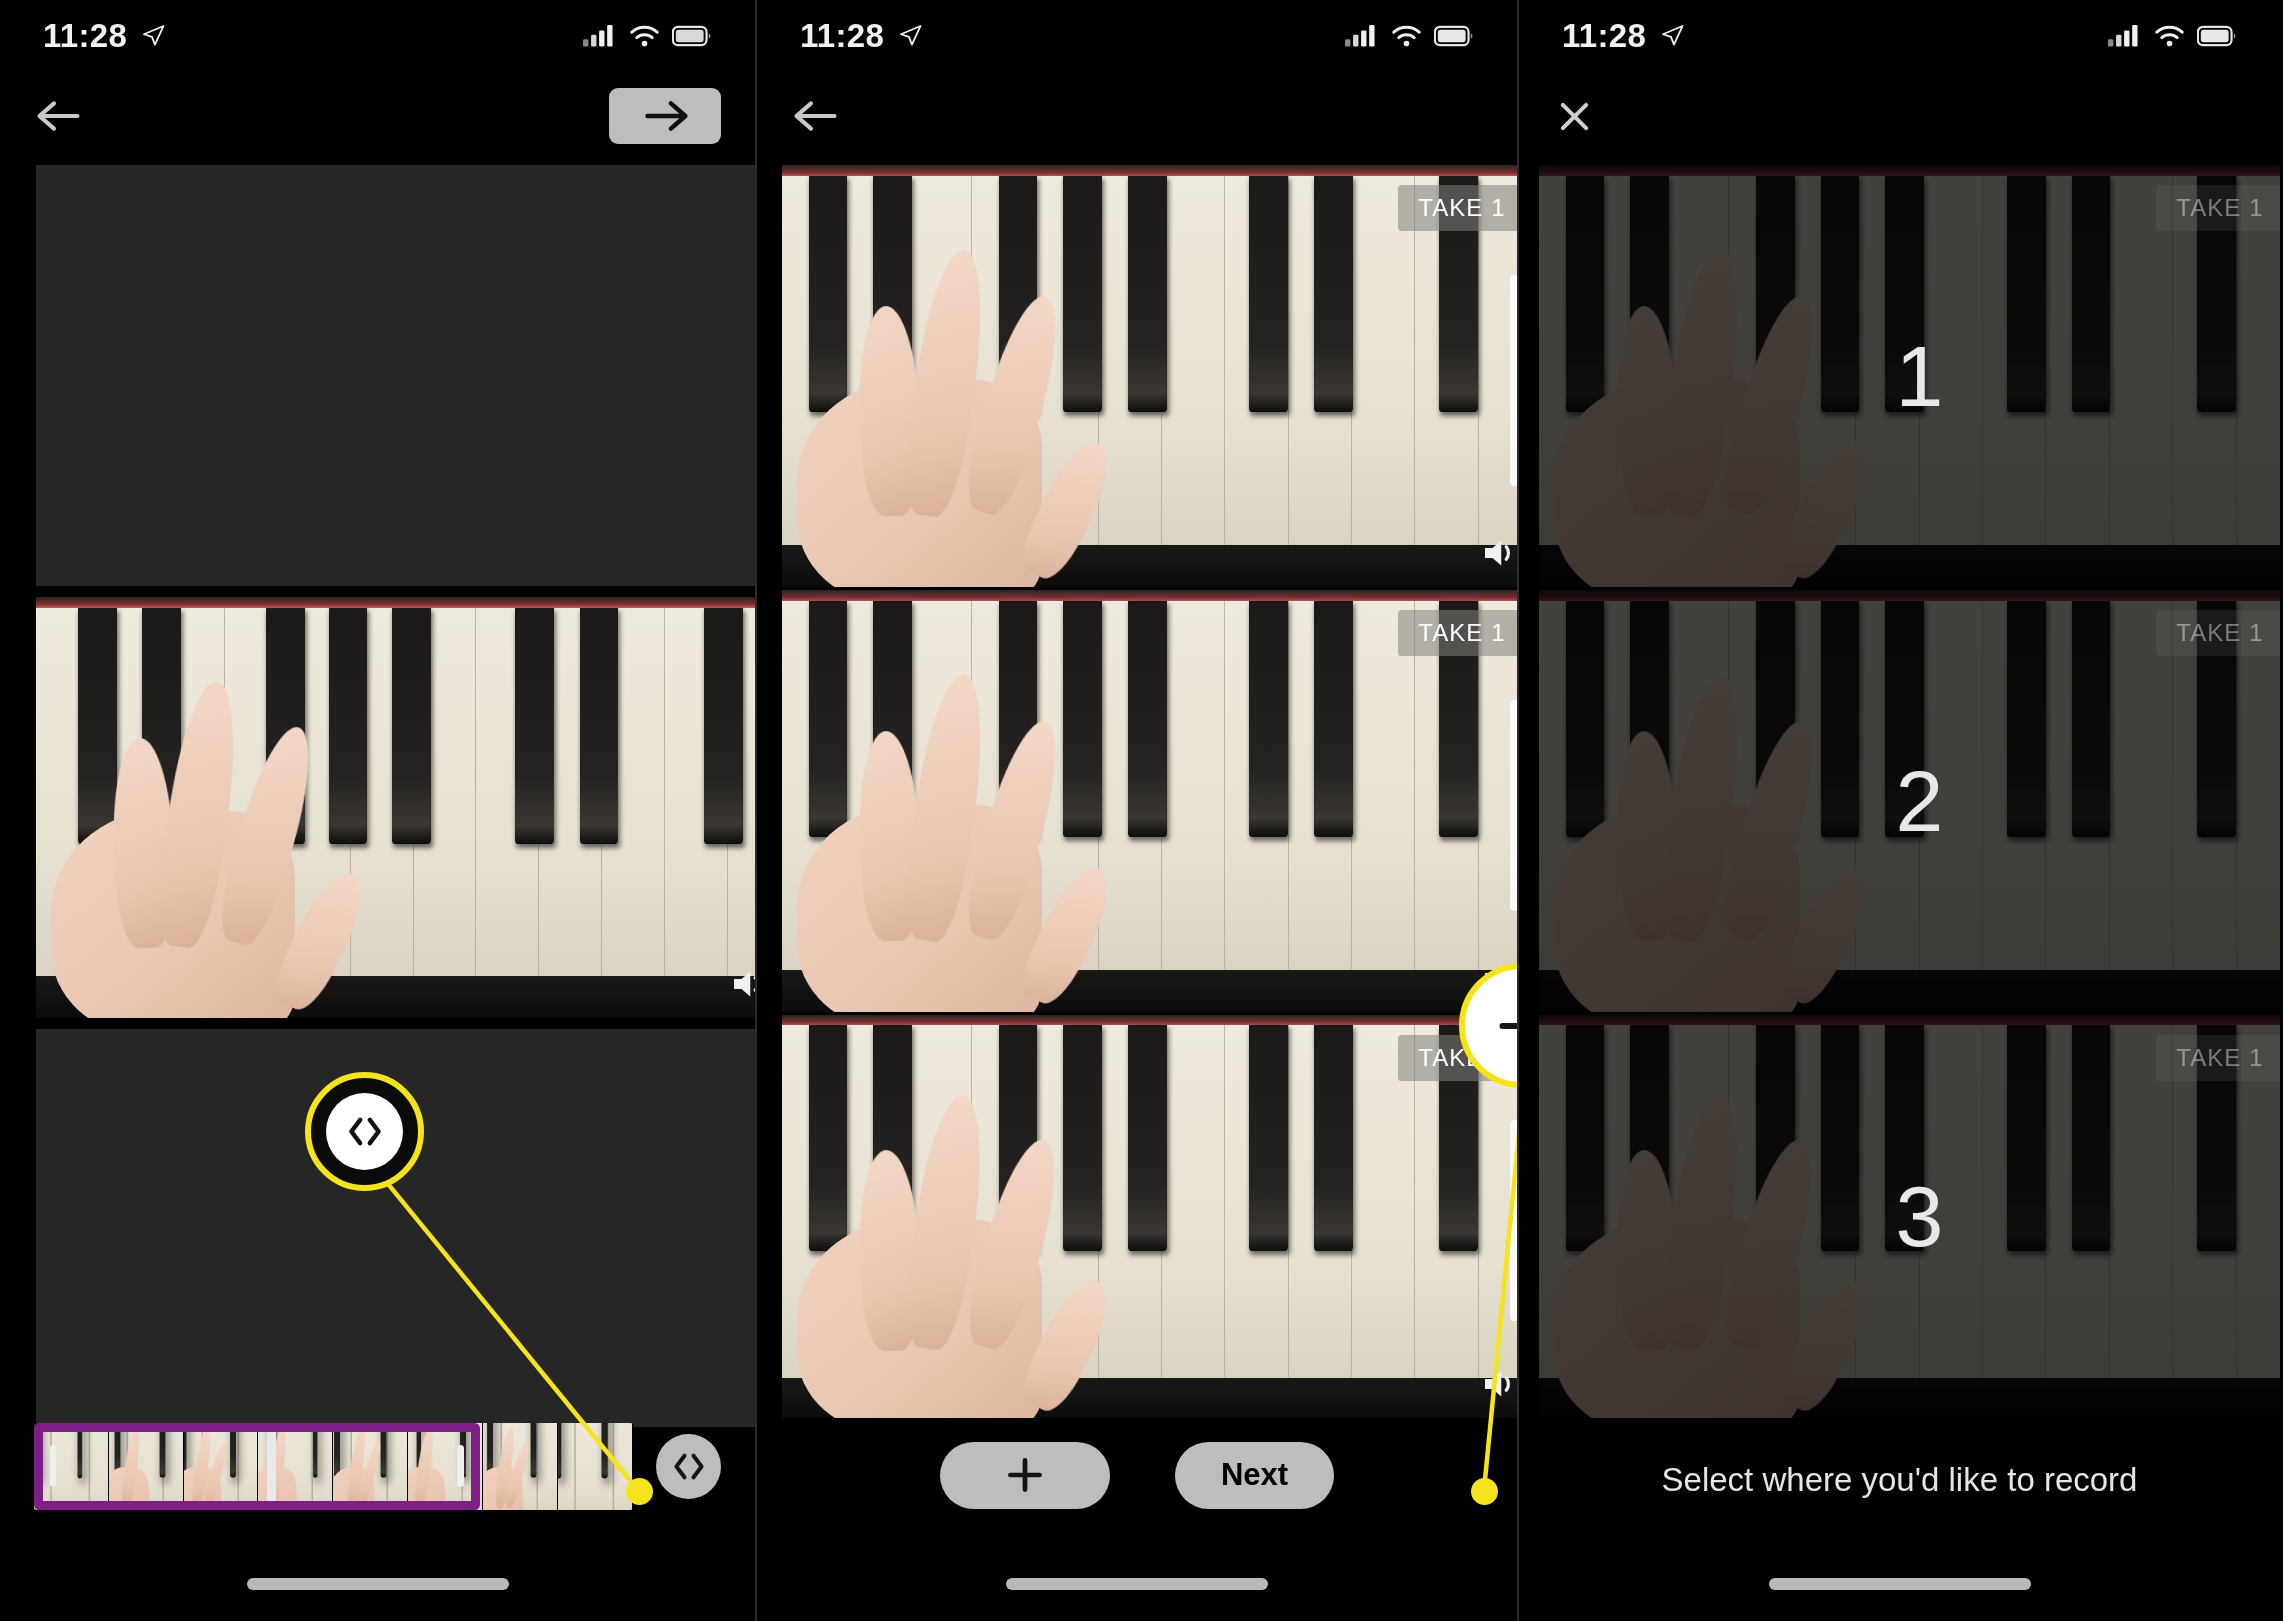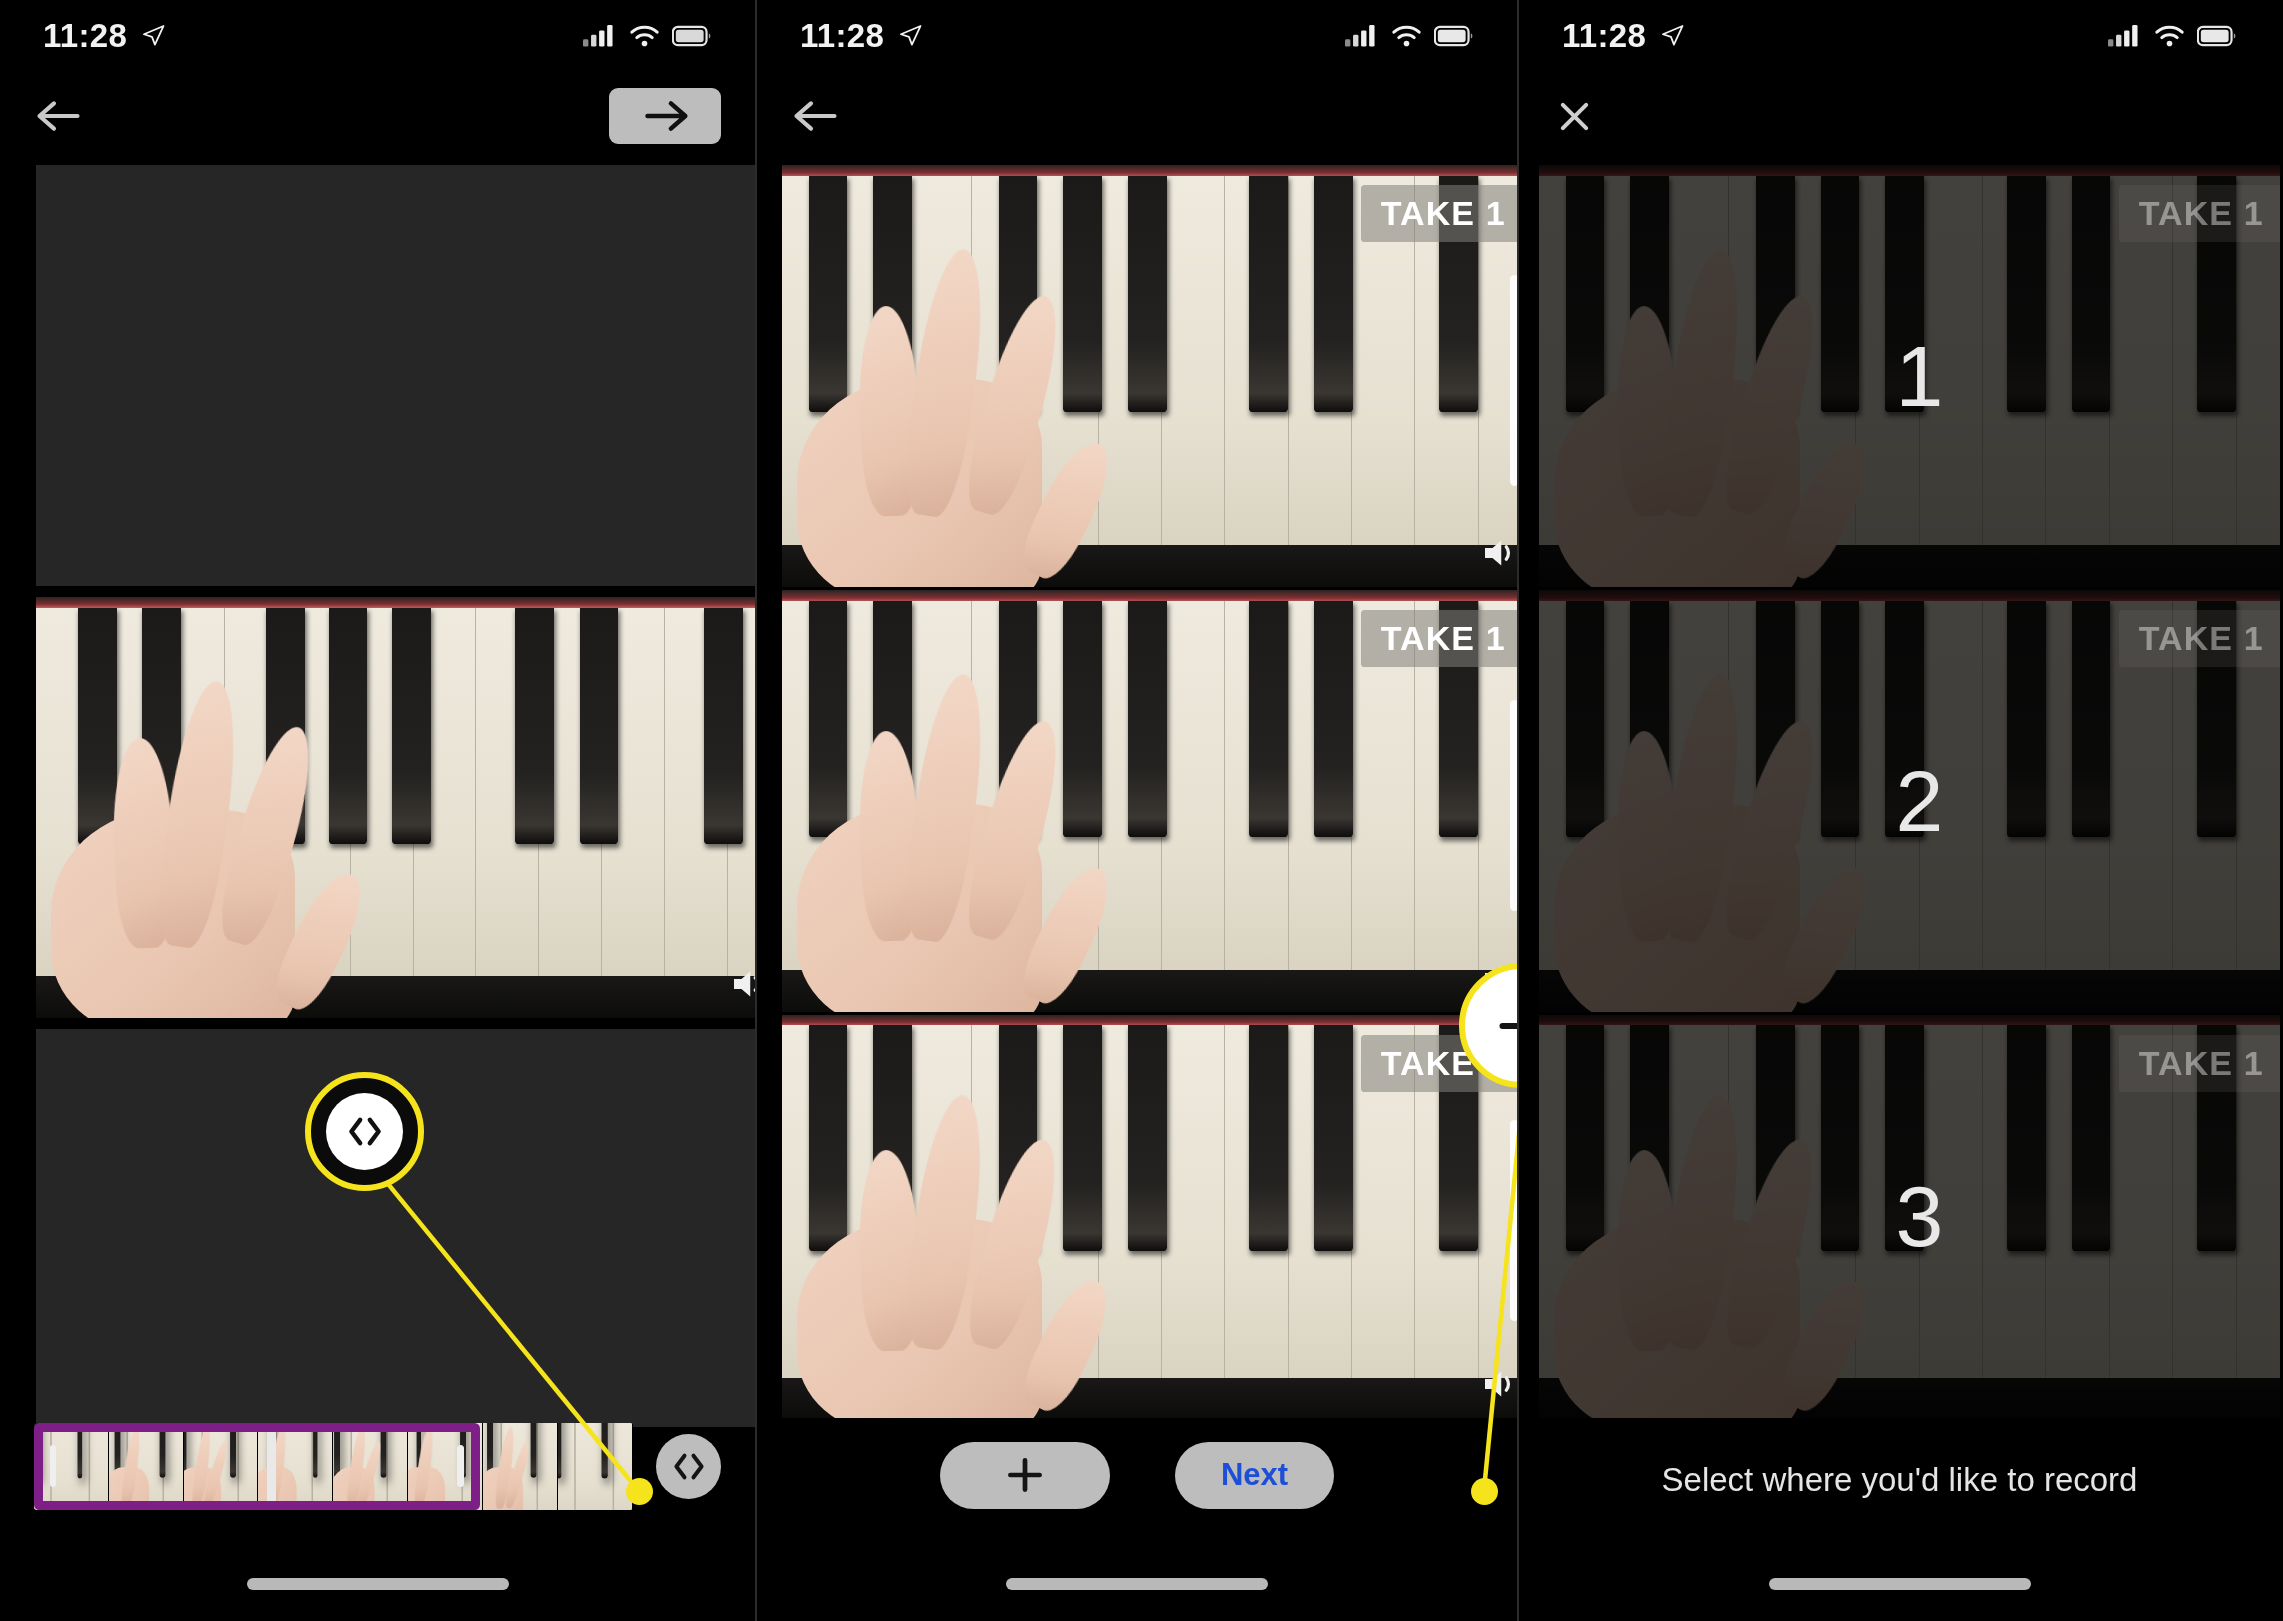--- a/index.html
+++ b/index.html
@@ -79,21 +79,21 @@
   }
   .hand .f1 { left:30%;  width:15%; height:74%; transform:rotate(8deg);  }
   .hand .f2 { left:48%;  width:14%; height:62%; transform:rotate(16deg); }
   .hand .f3 { left:62%;  width:13%; height:40%; transform:rotate(26deg); bottom:6%; }
   .hand .f4 { left:16%;  width:15%; height:58%; transform:rotate(-2deg); }
 
   .take-badge {
     position:absolute; top:20px; right:16.3px;
     padding:9px 20px; border-radius:3.6px;
     background:rgba(130,128,122,.55);
-    color:#fff; font-size:34px; font-weight:700; letter-spacing:1.1px;
+    color:#fff; font-size:24px; font-weight:400; letter-spacing:1.1px;
   }
   .scrub-bar {
     position:absolute; right:23.5px; top:26%; bottom:24%; width:8.1px;
     background:rgba(255,255,255,.88); border-radius:4.5px;
   }
   .spk { position:absolute; right:22px; bottom:16.3px; width:40px; height:36px; }
   .slot-number {
     position:absolute; inset:0; display:flex; align-items:center; justify-content:center;
     color:#e8e8e8; font-size:86px; font-weight:400;
   }
@@ -132,21 +132,21 @@
     display:flex; align-items:center; justify-content:center; cursor:pointer; flex:none;
   }
 
   
   .bottom-bar {
     position:absolute; left:0; right:0; bottom:96px; height:100px;
     display:flex; align-items:center; justify-content:center; gap:65px;
   }
   .pill {
     background:#bdbdbd; border-radius:36px; display:flex; align-items:center;
-    justify-content:center; cursor:pointer; color:#1d4ed8;
+    justify-content:center; cursor:pointer; color:#000000;
   }
   .pill-add { width:170px; height:67px; }
   .pill-next { width:159px; height:67px; font-size:31px; font-weight:700; }
 
   
   .caption {
     position:absolute; left:0; right:0; bottom:118px;
     text-align:center; color:#e5e5e5; font-size:33px; line-height:1.35;
     padding:0 81px;
   }

